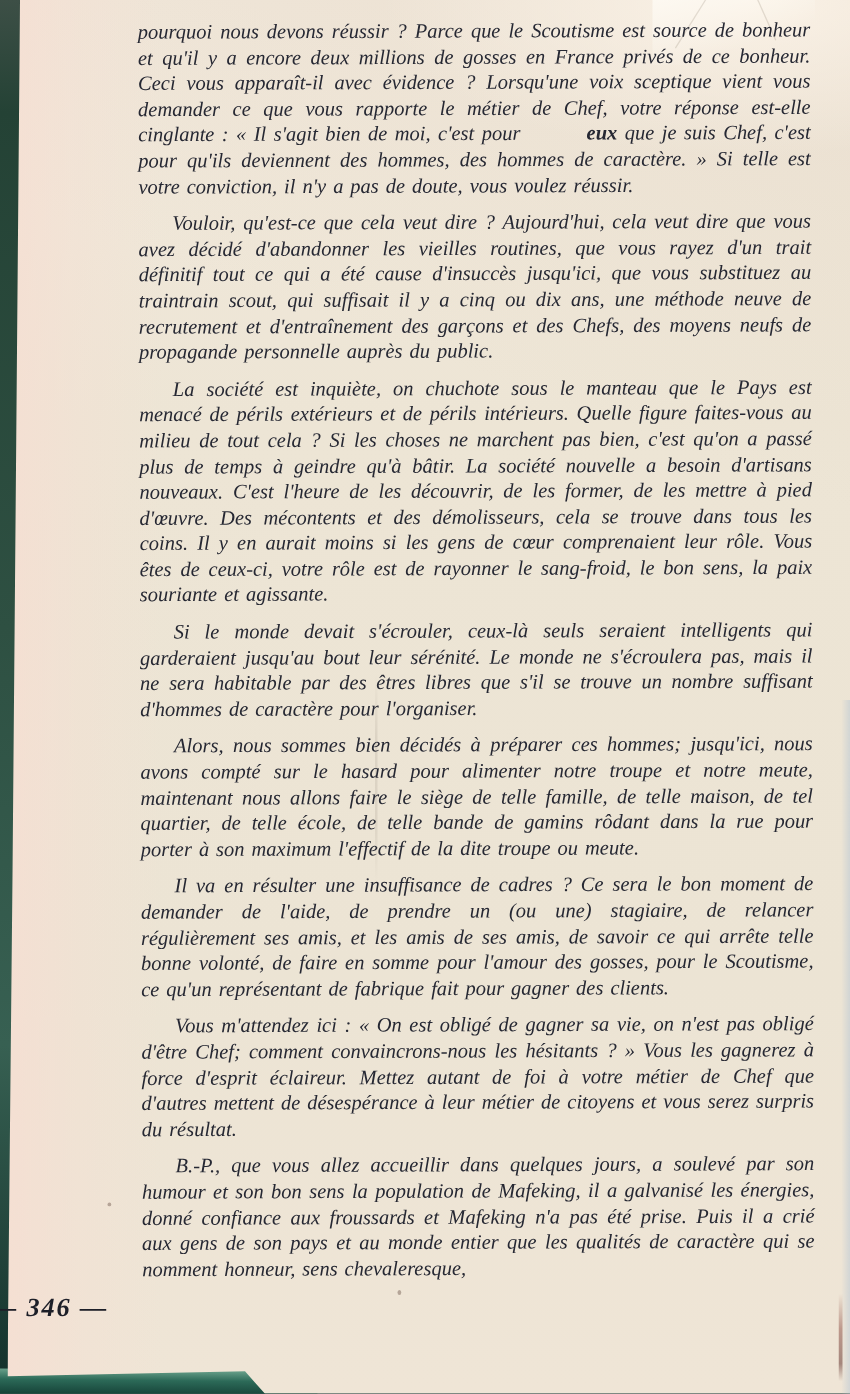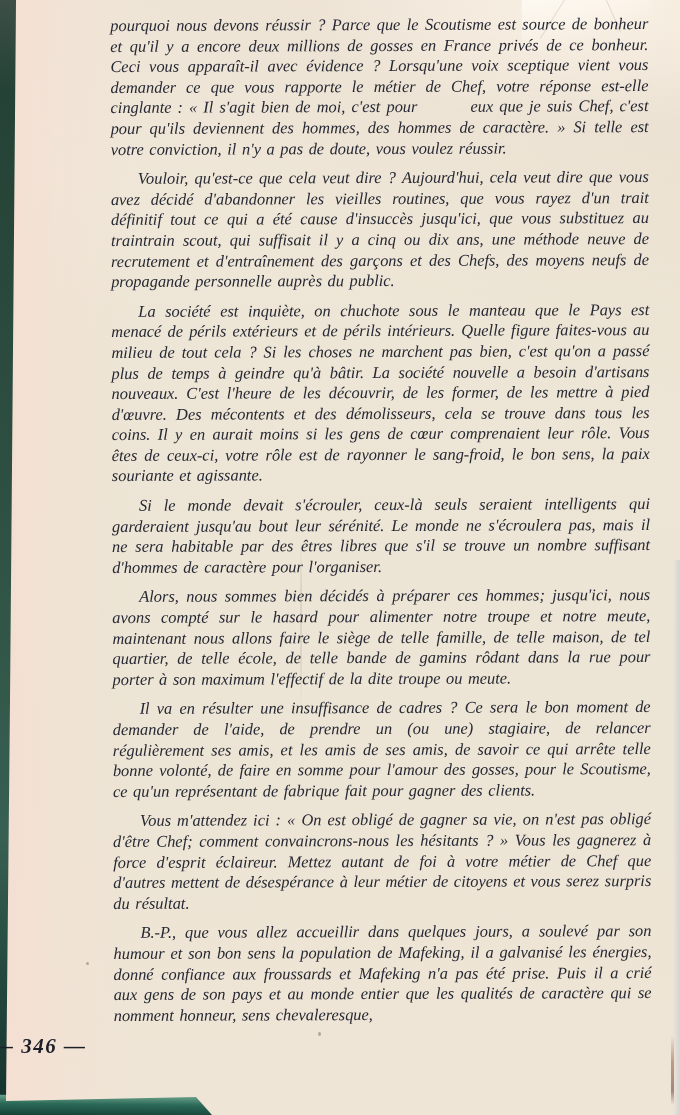--- a/index.html
+++ b/index.html
@@ -48,21 +48,21 @@
   .speck.s1{left:86px;top:962px;width:3px;height:3px;}
   .speck.s2{left:318px;top:1032px;width:3px;height:4px;}
   .text-column{
     position:absolute;left:112px;top:15px;width:538px;z-index:5;
     transform:rotate(-0.2deg);
     font-style:italic;font-size:16.4px;line-height:20.6px;
     color:#262833;text-align:justify;word-spacing:.09em;
   }
   .para{margin:0 0 9px 0;padding:0;}
   .para.indent{text-indent:27px;}
-  .seg-bold{font-weight:400;margin-left:47px;}
+  .seg-bold{font-weight:700;margin-left:47px;}
   .page-number{
     position:absolute;left:-8px;top:1034px;z-index:5;
     font-weight:700;font-style:italic;font-size:21px;letter-spacing:1.5px;
     color:#1d1f28;white-space:nowrap;
   }
 </style>
 </head>
 <body>
 
 <div class="cover-band"></div>

